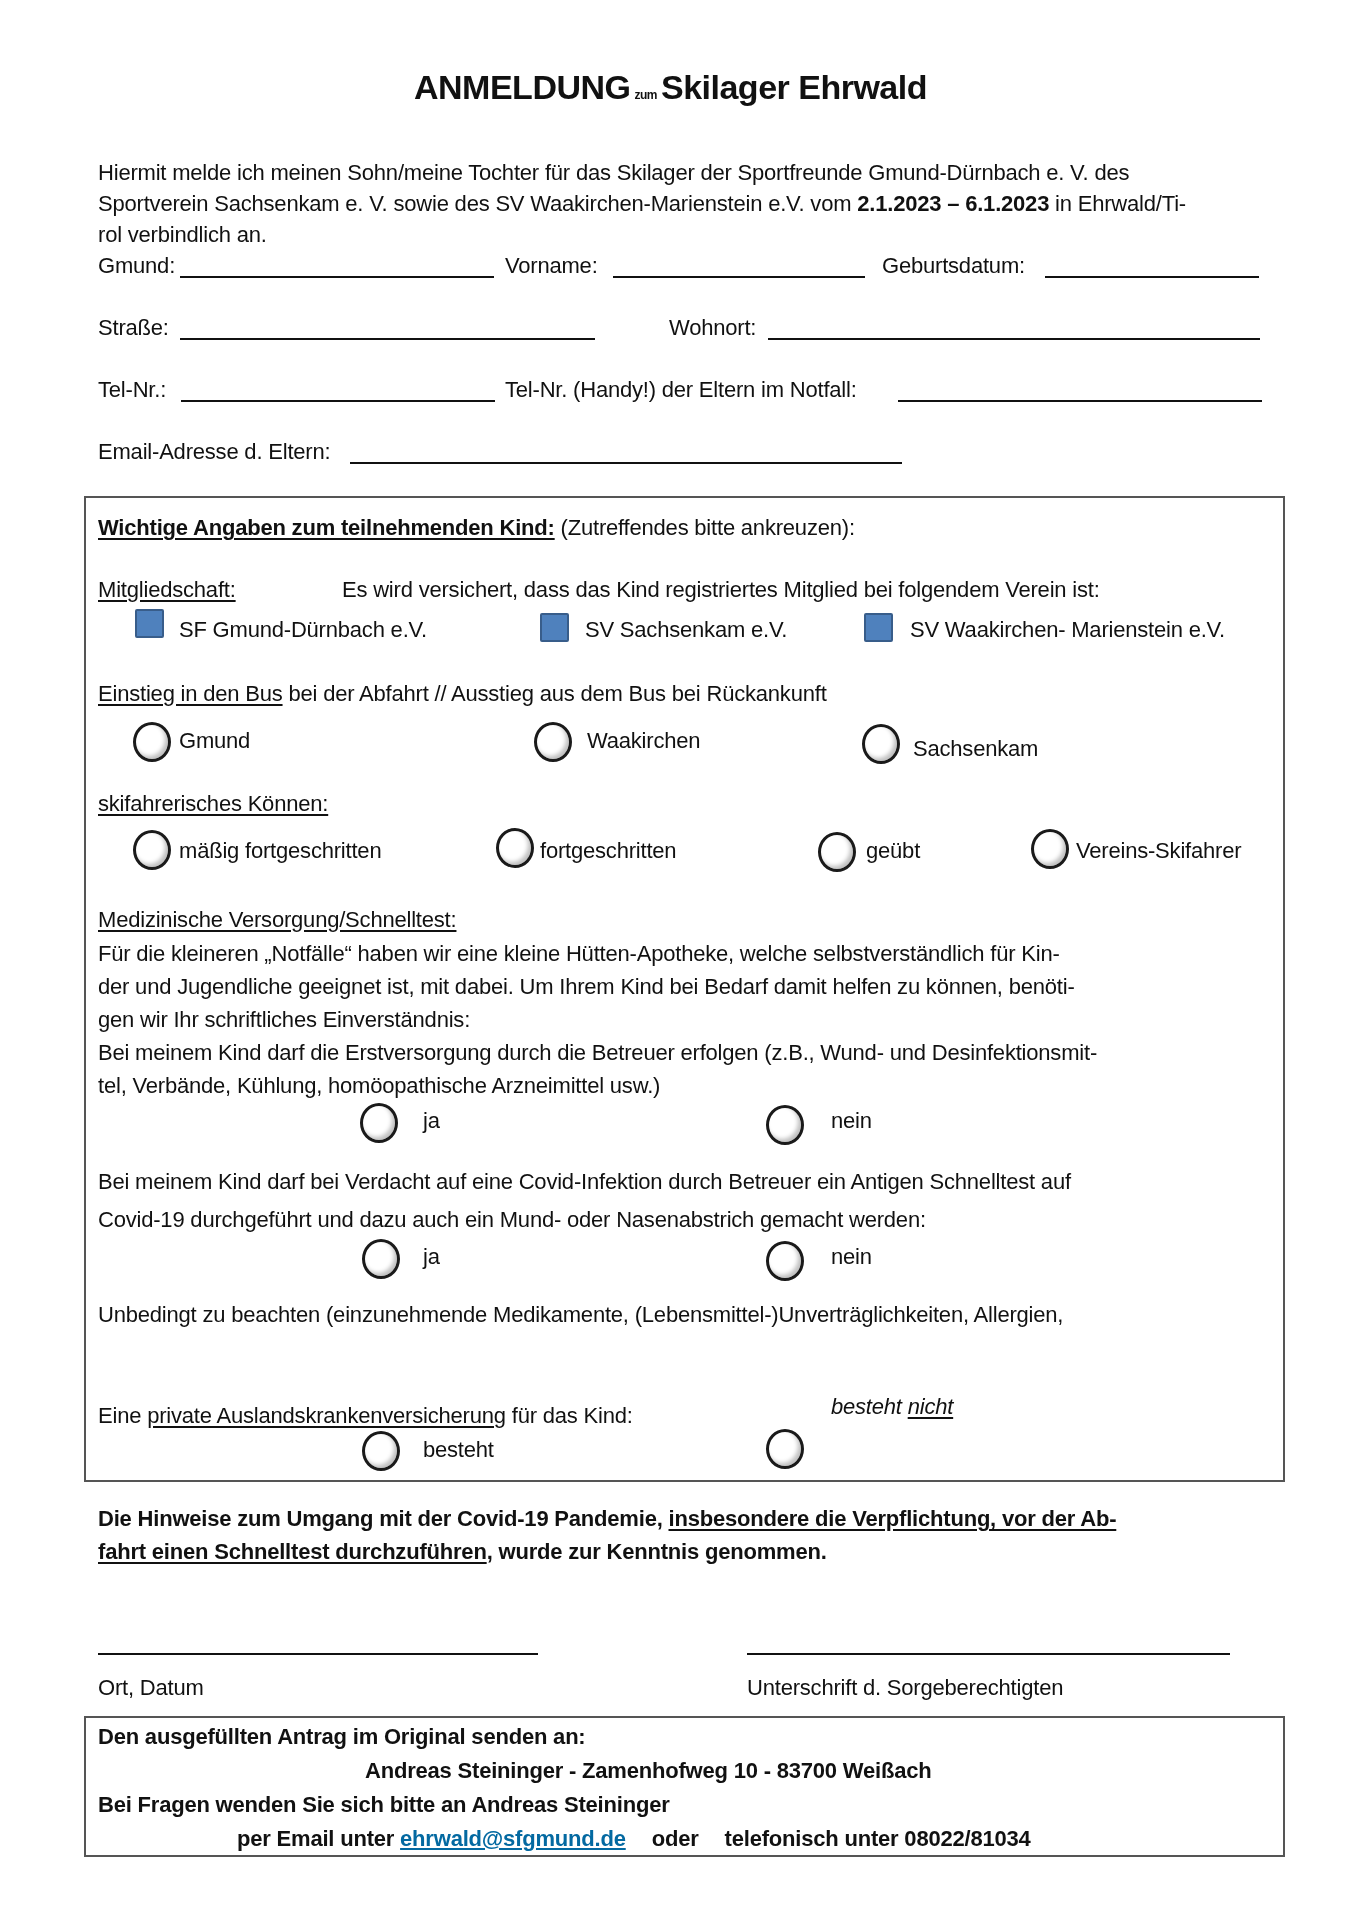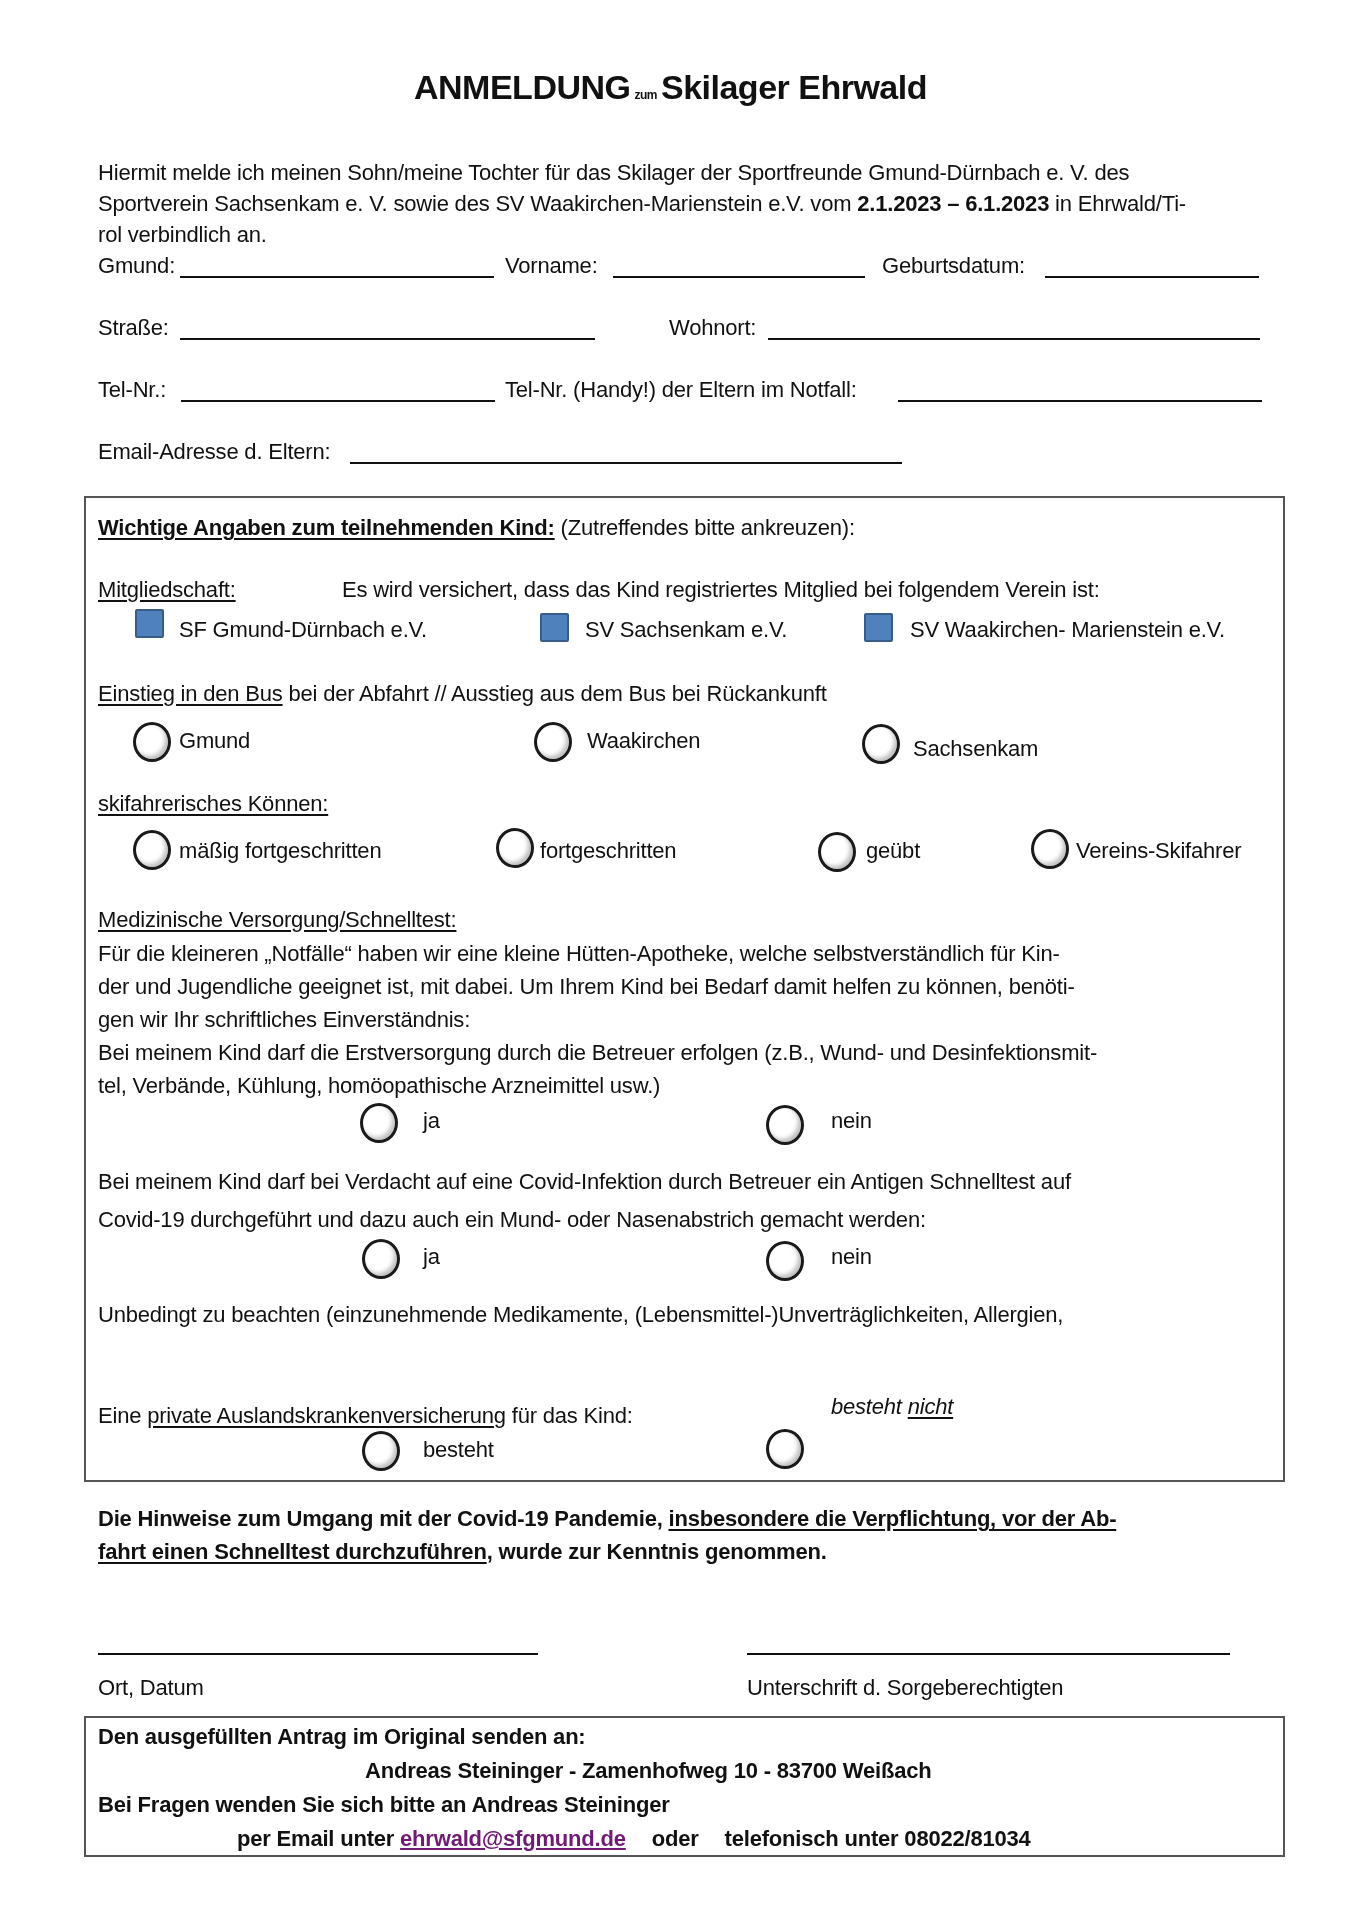--- a/index.html
+++ b/index.html
@@ -9,21 +9,21 @@
   .t { font-size: 22px; line-height: 28px; letter-spacing: -0.2px; }
   .b { font-weight: bold; }
   .u { text-decoration: underline; text-underline-offset: 3px; }
   .title { font-size: 34px; font-weight: bold; letter-spacing: -0.5px; }
   .title .small { font-size: 12px; margin: 0 4px; }
   .line { position: absolute; border-bottom: 2px solid #111; height: 0; }
   .box { position: absolute; border: 2px solid #555; }
   .cb { position: absolute; width: 29px; height: 29px; background: #4f81bd; border: 2px solid #385d8a; border-radius: 2px; }
   .radio { position: absolute; width: 38px; height: 40px; border-radius: 50%; border: 3px solid #1a1a1a; background: #fff;
            box-shadow: inset -3px -3px 4px rgba(0,0,0,0.25), inset 2px 2px 3px rgba(255,255,255,0.8); }
-  .link { color: #701a75; text-decoration: underline; }
+  .link { color: #0369a1; text-decoration: underline; }
   .para { position: absolute; font-size: 22px; line-height: 33px; letter-spacing: -0.2px; white-space: nowrap; }
 </style>
 </head>
 <body>
 
 <div class="abs title" style="left:414px; top:68px;">
   <span>ANMELDUNG</span><span class="small">zum</span><span>Skilager Ehrwald</span>
 </div>
 
 <div class="para" style="left:98px; top:136px; line-height:31px;margin-top:21px;">

